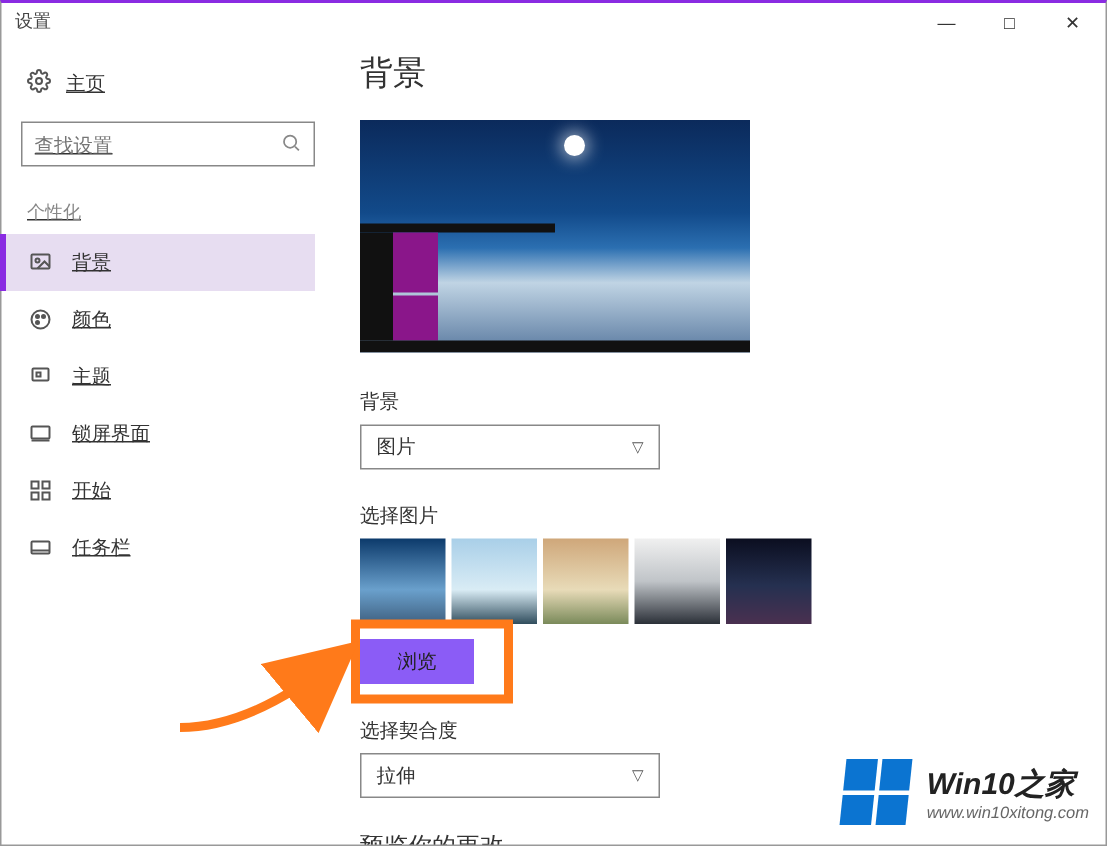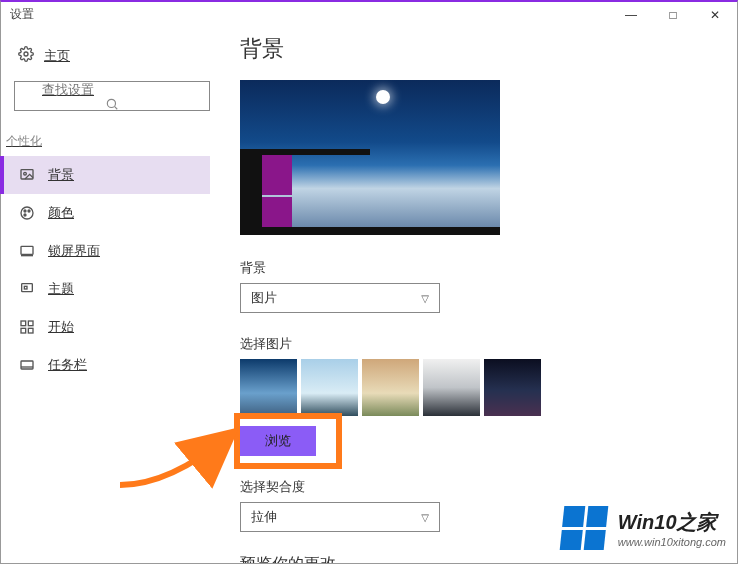--- a/index.html
+++ b/index.html
@@ -6,23 +6,23 @@
   body { font-family: "Microsoft YaHei", "Segoe UI", sans-serif; font-size: 13px; color: #333; background: #fff; width: 738px; height: 564px; position: relative; overflow: hidden; }
   .outer-border { position: absolute; inset: 0; border: 1px solid #999; border-top: 2px solid #8a2be2; pointer-events: none; }
   .titlebar { height: 28px; display: flex; align-items: center; padding-left: 10px; }
   .titlebar .caption { font-size: 12px; color: #444; }
   .winctrls { position: absolute; top: 2px; right: 2px; display: flex; }
   .winctrls div { width: 42px; height: 26px; display: flex; align-items: center; justify-content: center; font-size: 12px; color: #333; }
   .content { display: flex; height: calc(100% - 28px); }
   .sidebar { width: 210px; padding: 12px 0 0 0; text-decoration: underline; }
   .home { display: flex; align-items: center; padding: 6px 18px; font-size: 13px; margin-bottom: 10px; }
   .home .gico { margin-right: 10px; }
-  .searchbox { margin: 0 0 18px 14px; border: 1px solid #888; height: 30px; display: flex; align-items: center; padding: 0 8px; color: #888; justify-content: space-between; flex-direction: column; }
+  .searchbox { margin: 0 0 18px 14px; border: 1px solid #888; height: 30px; display: flex; align-items: center; padding: 0 8px; color: #888; justify-content: space-between; }
   .searchbox input { border: none; outline: none; font-size: 13px; width: 140px; color: #444; background: transparent; }
-  .category { color: #888; font-size: 12px; padding: 4px 6px 6px; }
+  .category { color: #888; font-size: 12px; padding: 4px 18px 6px; }
   .navitem { display: flex; align-items: center; padding: 10px 18px; font-size: 13px; }
   .navitem .nico { width: 18px; height: 18px; margin-right: 12px; display: flex; align-items: center; justify-content: center; color: #555; }
   .navitem.active { background: rgba(160,120,200,0.25); position: relative; }
   .navitem.active::before { content: ""; position: absolute; left: 0; top: 0; bottom: 0; width: 4px; background: #8a2be2; }
   .main { flex: 1; padding: 6px 24px 0 30px; overflow-y: auto; }
   .main h1 { font-size: 22px; font-weight: 400; margin-bottom: 16px; }
   .preview { width: 260px; height: 155px; background: linear-gradient(180deg,#0b2a5b 0%, #124a8a 40%, #2b6fb1 55%, #c0d4e4 70%, #5a7aa0 100%); position: relative; overflow: hidden; margin-bottom: 24px; }
   .preview .moon { position: absolute; top: 10px; right: 110px; width: 14px; height: 14px; border-radius: 50%; background: #fff; box-shadow: 0 0 10px 3px rgba(255,255,255,0.5); }
   .preview .taskbar { position: absolute; left: 0; bottom: 0; width: 100%; height: 8px; background: #111; }
   .preview .topbar { position: absolute; left: 0; bottom: 80px; width: 130px; height: 6px; background: #111; }
@@ -104,34 +104,34 @@
             <circle cx="9" cy="9" r="1.5" fill="#555"></circle>
             <circle cx="15" cy="9" r="1.5" fill="#555"></circle>
             <circle cx="9" cy="15" r="1.5" fill="#555"></circle>
           </svg>
         </span>
       <span>颜色</span>
     </div>
     <div class="navitem">
       <span class="nico">
           <svg width="16" height="16" viewBox="0 0 24 24" fill="none" stroke="#555" stroke-width="2">
+            <rect x="4" y="4" width="16" height="12" rx="1"></rect>
+            <rect x="8" y="8" width="4" height="4"></rect>
+          </svg>
+        </span>
+      <span>主题</span>
+    </div>
+    <div class="navitem">
+      <span class="nico">
+          <svg width="16" height="16" viewBox="0 0 24 24" fill="none" stroke="#555" stroke-width="2">
             <rect x="3" y="5" width="18" height="12" rx="1"></rect>
             <line x1="3" y1="19" x2="21" y2="19"></line>
           </svg>
         </span>
       <span>锁屏界面</span>
-    </div>
-    <div class="navitem">
-      <span class="nico">
-          <svg width="16" height="16" viewBox="0 0 24 24" fill="none" stroke="#555" stroke-width="2">
-            <rect x="4" y="4" width="16" height="12" rx="1"></rect>
-            <rect x="8" y="8" width="4" height="4"></rect>
-          </svg>
-        </span>
-      <span>主题</span>
     </div>
     <div class="navitem">
       <span class="nico">
           <svg width="16" height="16" viewBox="0 0 24 24" fill="none" stroke="#555" stroke-width="2">
             <rect x="3" y="3" width="7" height="7"></rect>
             <rect x="14" y="3" width="7" height="7"></rect>
             <rect x="3" y="14" width="7" height="7"></rect>
             <rect x="14" y="14" width="7" height="7"></rect>
           </svg>
         </span>

